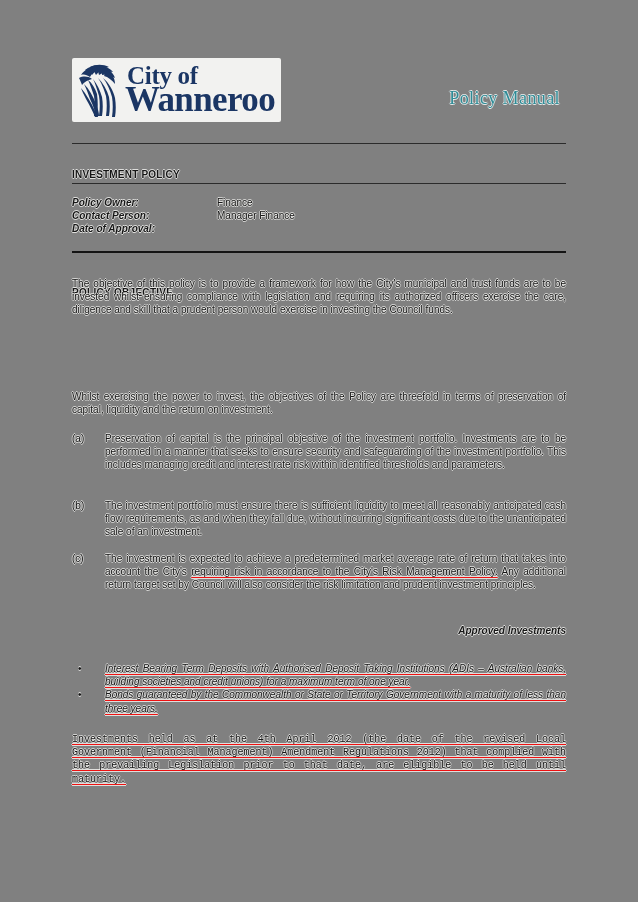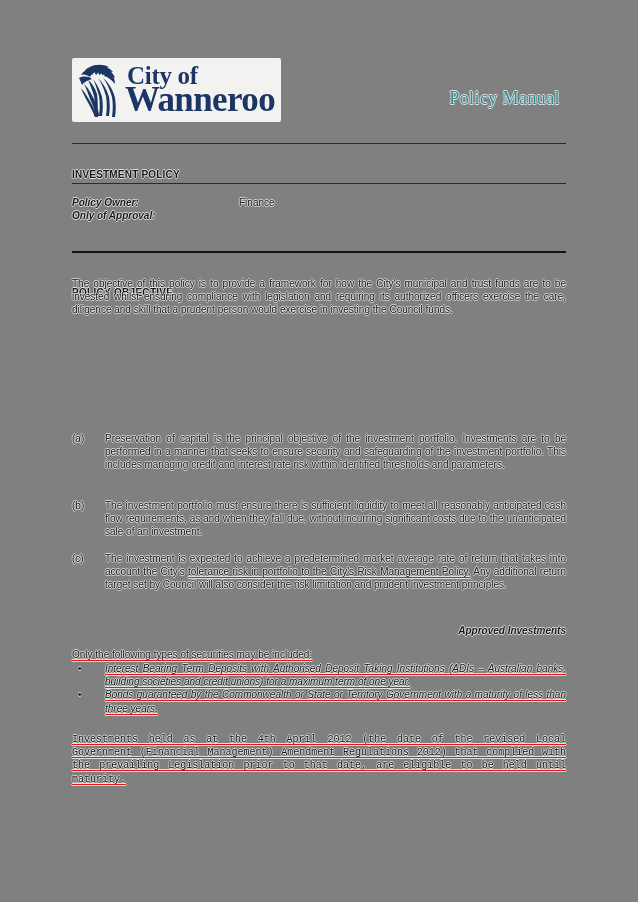--- a/index.html
+++ b/index.html
@@ -135,21 +135,21 @@
     position: absolute;
     left: 72px;
     top: 196px;
     width: 494px;
     font-size: 10px;
     line-height: 13px;
     color: #161616;
   }
   .meta-row { display: flex; }
   .meta-label {
-    width: 167px;
+    width: 145px;
     flex: none;
     font-weight: 700;
     font-style: italic;
     text-shadow:
       0 -1px 0 rgba(246,246,244,0.8),
       0 1px 0 rgba(246,246,244,0.8),
       -1px 0 0 rgba(246,246,244,0.5),
       1px 0 0 rgba(246,246,244,0.5);
   }
   .meta-value {
@@ -277,49 +277,53 @@
   <div class="doc-text doc-title" style="top:168px;">INVESTMENT POLICY</div>
 
   <div class="rule rule-thin rule-2"></div>
 
   <div class="meta">
     <div class="meta-row">
       <span class="meta-label">Policy Owner:</span>
       <span class="meta-value">Finance</span>
     </div>
     <div class="meta-row">
-      <span class="meta-label">Only of Approval:</span>
+      <span class="meta-label">Contact Person:</span>
+      <span class="meta-value">Manager Finance</span>
+    </div>
+    <div class="meta-row">
+      <span class="meta-label">Date of Approval:</span>
       <span class="meta-value"></span>
     </div>
   </div>
 
   <div class="rule rule-thick rule-3"></div>
 
   <div class="doc-text section-title" style="top:268px;margin-top:18px;">POLICY OBJECTIVE</div>
   <div class="doc-text" style="top:277px;">The objective of this policy is to provide a framework for how the City's municipal and trust funds are to be invested whilst ensuring compliance with legislation and requiring its authorized officers exercise the care, diligence and skill that a prudent person would exercise in investing the Council funds.</div>
 
+  <div class="doc-text" style="top:390px;">Whilst exercising the power to invest, the objectives of the Policy are threefold in terms of preservation of capital, liquidity and the return on investment.</div>
 
   <div class="clause" style="top:432px;">
     <span class="clause-marker">(a)</span>
     <span class="clause-body">Preservation of capital is the principal objective of the investment portfolio. Investments are to be performed in a manner that seeks to ensure security and safeguarding of the investment portfolio.   This includes managing credit and interest rate risk within identified thresholds and parameters.</span>
   </div>
 
   <div class="clause" style="top:499px;">
     <span class="clause-marker">(b)</span>
     <span class="clause-body">The investment portfolio must ensure there is sufficient liquidity to meet all reasonably anticipated cash flow requirements, as and when they fall due, without incurring significant costs due to the unanticipated sale of an investment.</span>
   </div>
 
   <div class="clause" style="top:552px;">
     <span class="clause-marker">(c)</span>
-    <span class="clause-body"><span>The investment is expected to achieve a predetermined market average rate of return that takes into account the City's </span><span class="ins">tolerance risk in portfolio to the City's Risk Management Policy.</span><span>   Any additional return target set by Council will also consider the risk limitation and prudent investment principles.</span></span>
+    <span class="clause-body"><span>The investment is expected to achieve a predetermined market average rate of return that takes into account the City's </span><span class="ins">requiring risk in accordance to the City's Risk Management Policy.</span><span>   Any additional return target set by Council will also consider the risk limitation and prudent investment principles.</span></span>
   </div>
 
   <div class="doc-text subhead" style="top:624px;">Approved Investments</div>
 
-  <div class="doc-text" style="top:648px; text-align:left;"><span class="ins">Only the following types of securities may be included:</span></div>
 
   <div class="bullets" style="top:662px;">
     <div class="bullet-row">
       <span class="bullet-dot">•</span>
       <span class="bullet-text"><span class="ins">Interest Bearing Term Deposits with Authorised Deposit Taking Institutions (ADIs – Australian banks, building societies and credit unions) for a maximum term of one year.</span></span>
     </div>
     <div class="bullet-row">
       <span class="bullet-dot">•</span>
       <span class="bullet-text"><span class="ins">Bonds guaranteed by the Commonwealth or State or Territory Government with a maturity of less than three years.</span></span>
     </div>

